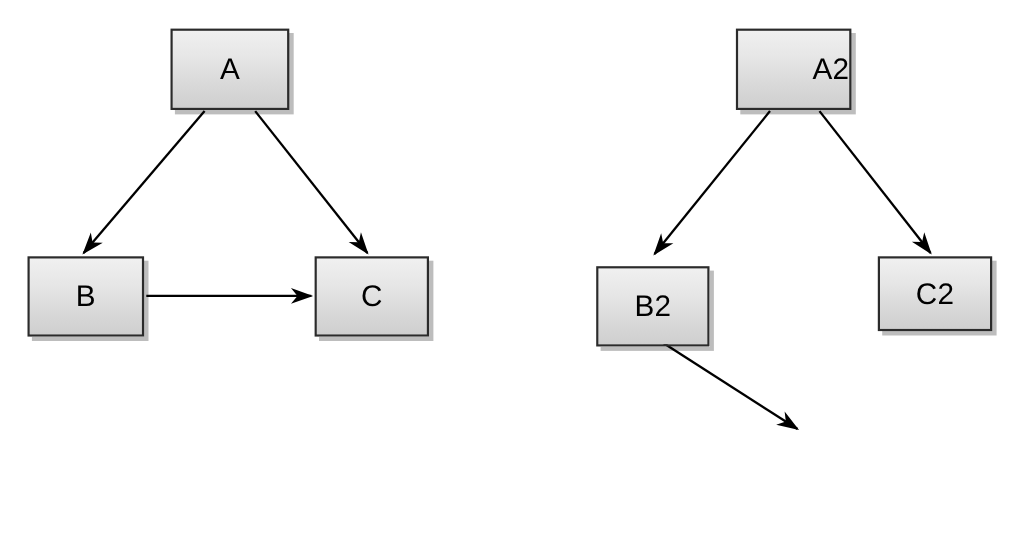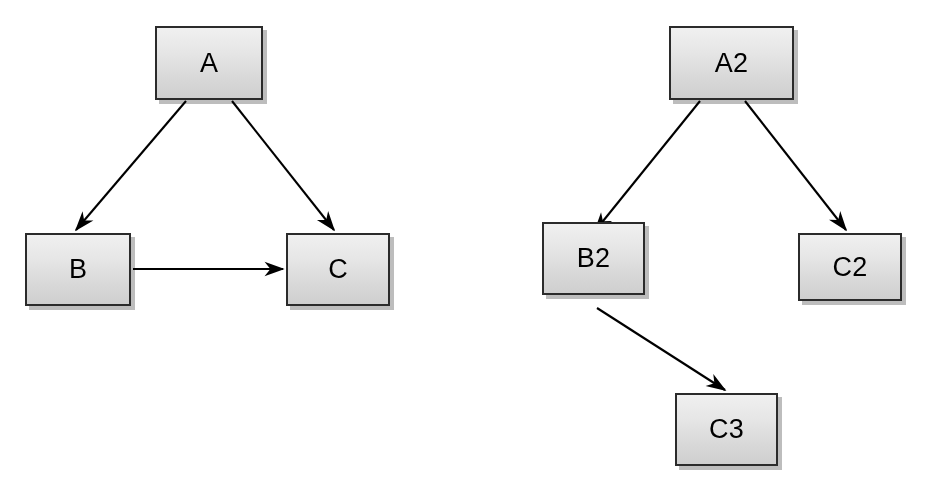--- a/index.html
+++ b/index.html
@@ -73,29 +73,26 @@
   </div>
 
   <div class="node" style="left:25px; top:233px; width:106px; height:73px;">
     <span class="node-label">B</span>
   </div>
 
   <div class="node" style="left:286px; top:233px; width:104px; height:73px;">
     <span class="node-label">C</span>
   </div>
 
-  <div class="node" style="left:669px; top:26px; width:125px; height:74px;">
+  <div class="node" style="left:669px; top:26px; width:105px; height:74px;justify-content:flex-end;">
     <span class="node-label">A2</span>
   </div>
 
-  <div class="node" style="left:542px; top:222px; width:103px; height:73px;">
+  <div class="node" style="left:542px; top:242px; width:103px; height:73px;">
     <span class="node-label">B2</span>
   </div>
 
   <div class="node" style="left:798px; top:233px; width:104px; height:68px;">
     <span class="node-label">C2</span>
   </div>
 
-  <div class="node" style="left:675px; top:393px; width:103px; height:73px;">
-    <span class="node-label">C3</span>
-  </div>
 
 </div>
 
 </body></html>

